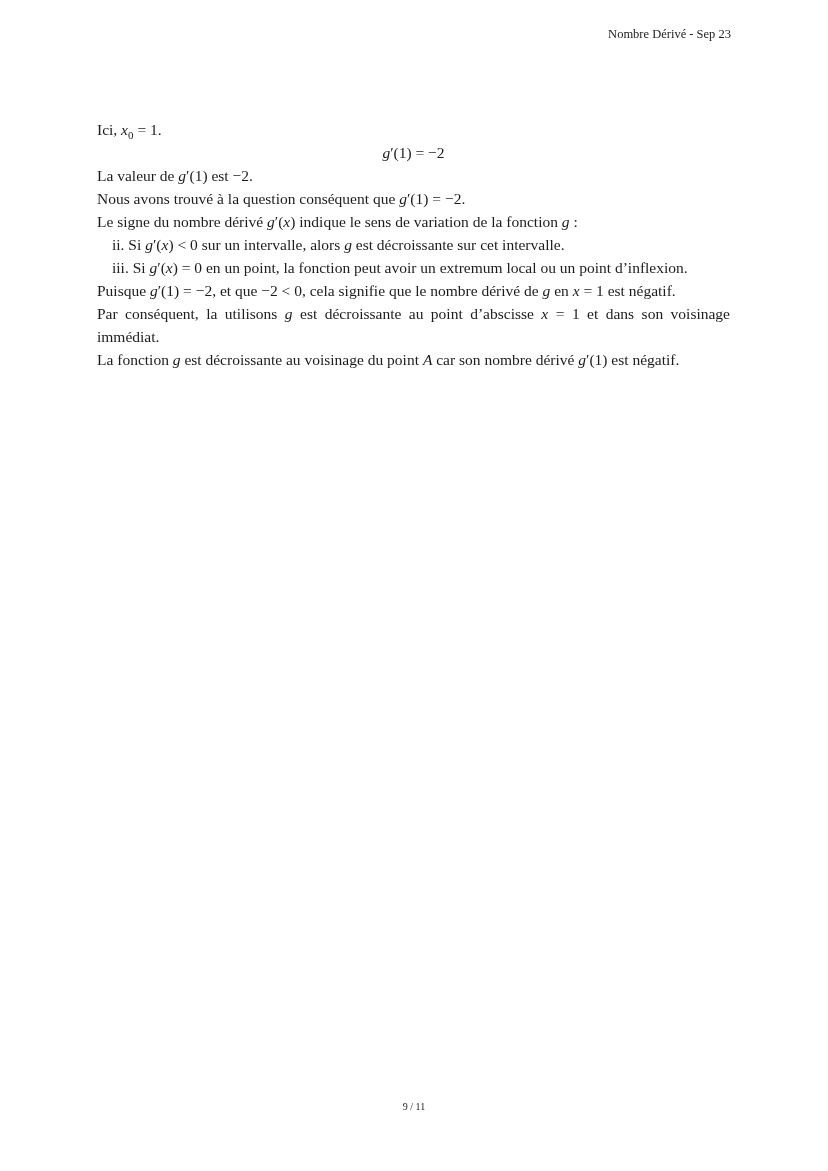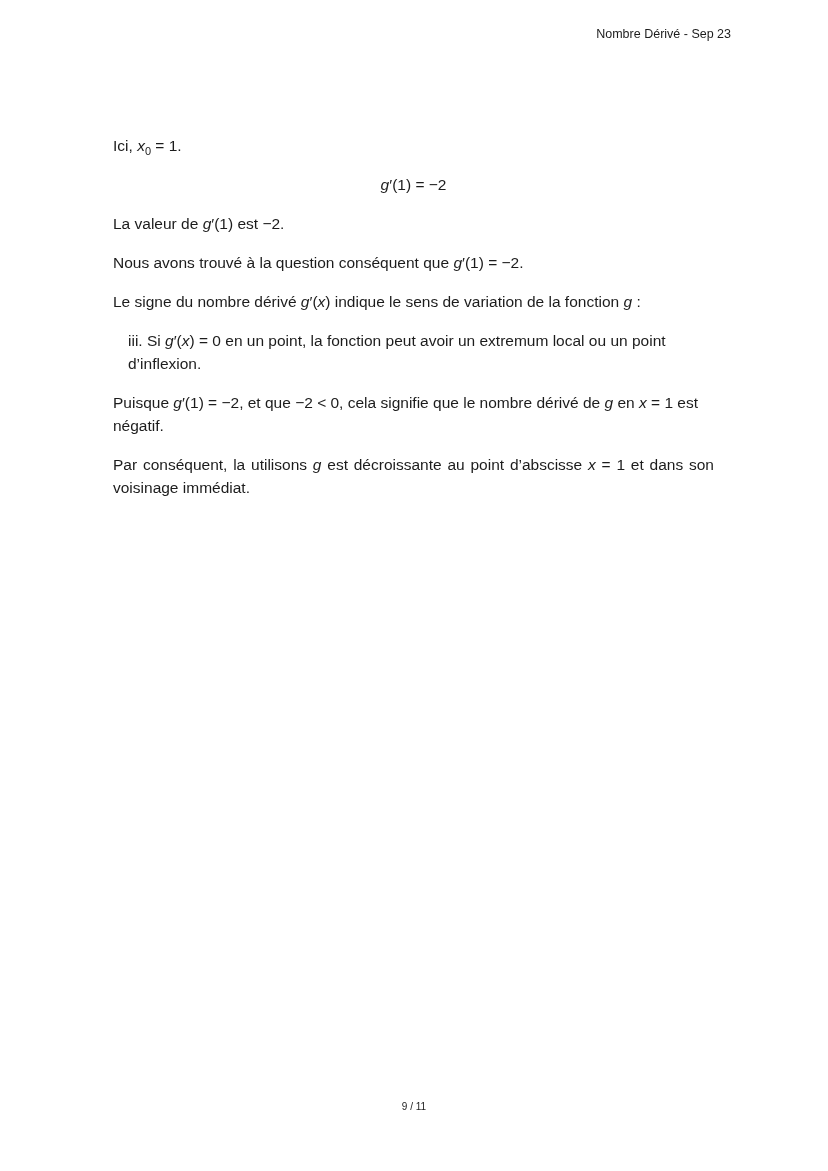--- a/index.html
+++ b/index.html
@@ -2,41 +2,41 @@
 <html><head>
 <meta charset="utf-8">
 <style>
   html, body { margin: 0; padding: 0; background: #e8e8e8; }
   .page {
     position: relative;
     width: 828px;
     height: 1171px;
     margin: 0 auto;
     background: #ffffff;
-    font-family: Liberation Sans, sans-serif;
+    font-family: Liberation Serif, serif;
     font-size: 15.5px;
     line-height: 23px;
     color: #1c1c1c;
     overflow: hidden;
   }
   .header {
     position: absolute;
     top: 27px;
     right: 97px;
     font-size: 12.5px;
     line-height: 15px;
     color: #1c1c1c;
   }
   .content {
     position: absolute;
     top: 118px;
     left: 97px;
     width: 633px;
   }
-  .content p { margin: 16px; }
+  .content p { margin: 0; }
   .para-donc      { margin-top: 26px; }
   .equation       { margin-top: 32px; text-align: center; }
   .para-valeur    { margin-top: 27px; }
   .para-d         { margin-top: 28px; }
   .para-trouve    { margin-top: 26px; }
   .para-signe     { margin-top: 25px; }
   .list-item      { padding-left: 15px; }
   .item-i         { margin-top: 47px; }
   .item-ii        { margin-top: 62px; }
   .item-iii       { margin-top: 62px; }
@@ -69,24 +69,26 @@
     <p class="equation"><span class="mi">g</span><span>′(1) = −2</span></p>
 
     <p class="para-valeur"><span>La valeur de </span><span class="mi">g</span><span>′(1)</span><span> est −2.</span></p>
 
 
     <p class="para-trouve"><span>Nous avons trouvé à la question conséquent que </span><span class="mi">g</span><span>′(1) = −2.</span></p>
 
     <p class="para-signe"><span>Le signe du nombre dérivé </span><span class="mi">g</span><span>′(</span><span class="mi">x</span><span>)</span><span> indique le sens de variation de la fonction </span><span class="mi">g</span><span> :</span></p>
 
     <div>
+      <p class="list-item item-ii"><span>ii. Si </span><span class="mi">g</span><span>′(</span><span class="mi">x</span><span>) &lt; 0</span><span> sur un intervalle, alors </span><span class="mi">g</span><span> est décroissante sur cet intervalle.</span></p>
       <p class="list-item item-iii"><span>iii. Si </span><span class="mi">g</span><span>′(</span><span class="mi">x</span><span>) = 0</span><span> en un point, la fonction peut avoir un extremum local ou un point d’inflexion.</span></p>
     </div>
 
     <p class="para-puisque"><span>Puisque </span><span class="mi">g</span><span>′(1) = −2</span><span>, et que −2 &lt; 0, cela signifie que le nombre dérivé de </span><span class="mi">g</span><span> en </span><span class="mi">x</span><span> = 1 est négatif.</span></p>
 
     <p class="para-consequent"><span>Par conséquent, la utilisons </span><span class="mi">g</span><span> est décroissante au point d’abscisse </span><span class="mi">x</span><span> = 1 et dans son voisinage immédiat.</span></p>
 
+    <p class="para-conclusion"><span>La fonction </span><span class="mi">g</span><span> est décroissante au voisinage du point </span><span class="mi">A</span><span> car son nombre dérivé </span><span class="mi">g</span><span>′(1)</span><span> est négatif.</span></p>
   </div>
 
   <div class="footer">9 / 11</div>
 
 </div>
 
 </body></html>

